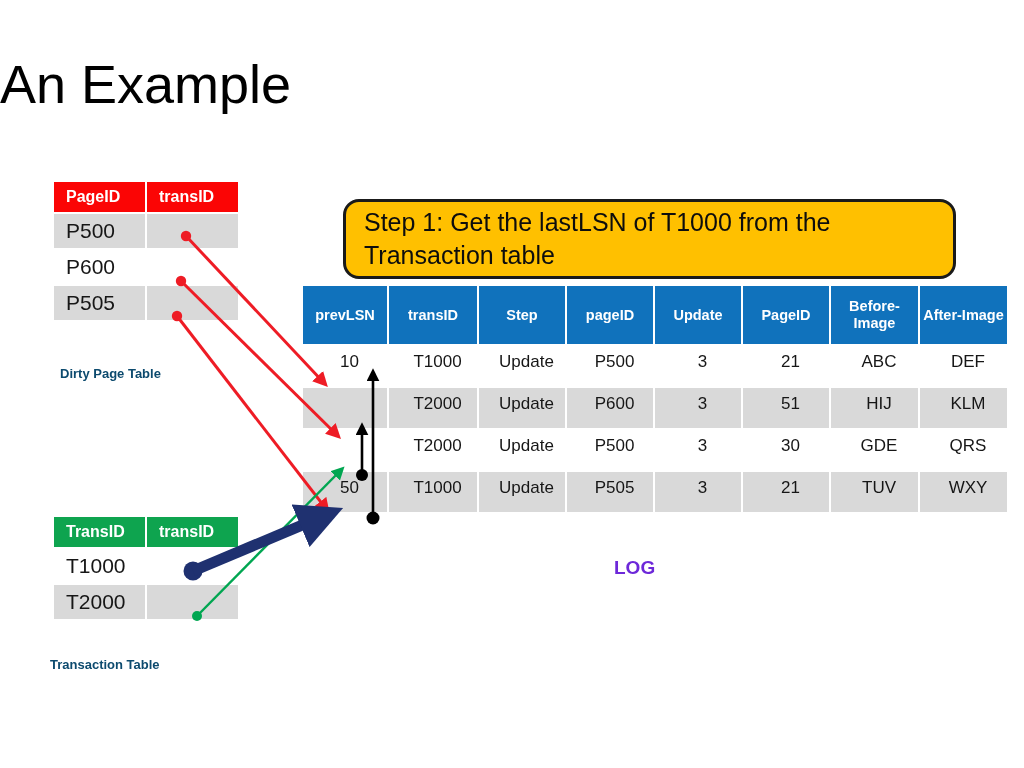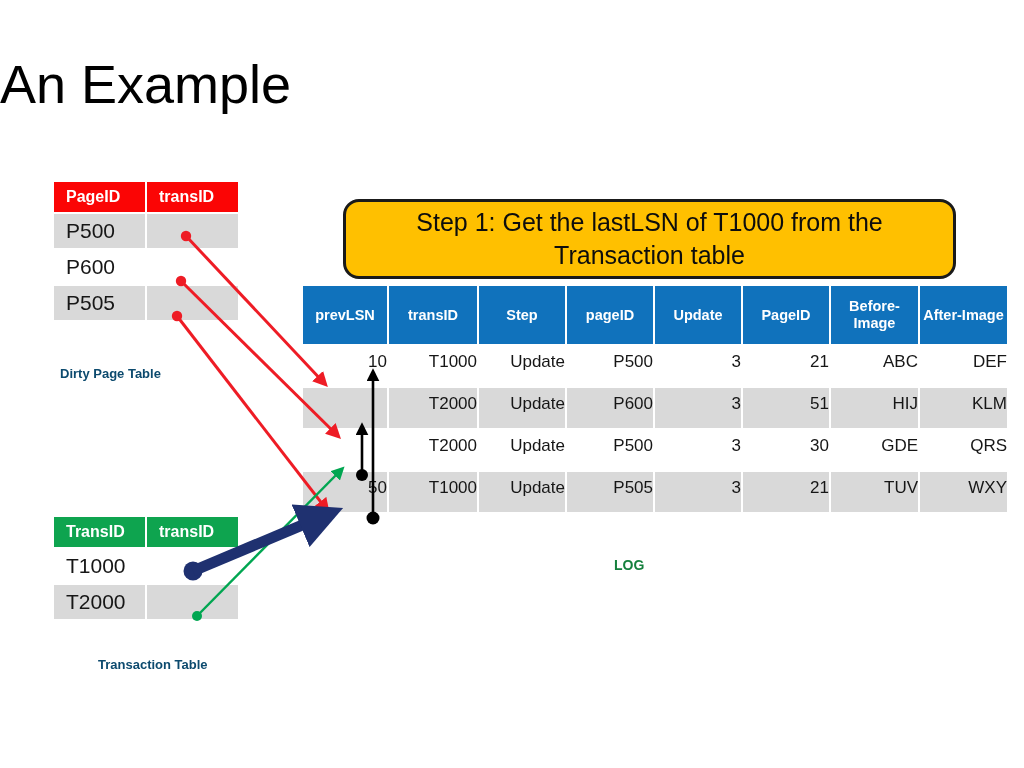--- a/index.html
+++ b/index.html
@@ -69,37 +69,37 @@
   #transaction-table th { background: #0ea44f; }
 
   .table-caption {
     position: absolute;
     font-size: 13px;
     font-weight: bold;
     color: #0c4a6e;
     white-space: nowrap;
   }
   #dirty-page-caption { left: 60px; top: 366px; }
-  #transaction-caption { left: 50px; top: 657px; margin-left: 48px; }
+  #transaction-caption { left: 50px; top: 657px; }
 
   
   #step-callout {
     position: absolute;
     left: 343px;
     top: 199px;
     width: 613px;
     height: 80px;
     background: #ffc000;
     border: 3px solid #1a1a1a;
     border-radius: 16px;
     box-sizing: border-box;
     display: flex;
     align-items: center;
     justify-content: center;
-    text-align: center;
+    text-align: left;
     font-size: 25px;
     line-height: 1.32;
     color: #0d0d0d;
     padding: 0 18px;
   }
 
   
   #log-table {
     position: absolute;
     left: 301px;
@@ -117,36 +117,36 @@
     vertical-align: middle;
     padding: 5px 2px;
     border: 2px solid #ffffff;
     height: 60px;
     box-sizing: border-box;
     line-height: 1.15;
   }
   #log-table td {
     font-size: 17px;
     color: #161616;
-    text-align: right;
+    text-align: center;
     padding: 4px 0 12px 9px;
     border: 2px solid #ffffff;
     height: 42px;
     box-sizing: border-box;
   }
   #log-table tr.band td { background: #d9d9d9; }
   #log-table tr.plain td { background: #ffffff; }
 
   #log-caption {
     position: absolute;
     left: 614px;
     top: 557px;
-    font-size: 14px;
+    font-size: 19px;
     font-weight: bold;
-    color: #15803d;
+    color: #6d28d9;
   }
 
   
   #arrow-layer {
     position: absolute;
     left: 0;
     top: 0;
     width: 1024px;
     height: 768px;
     pointer-events: none;

